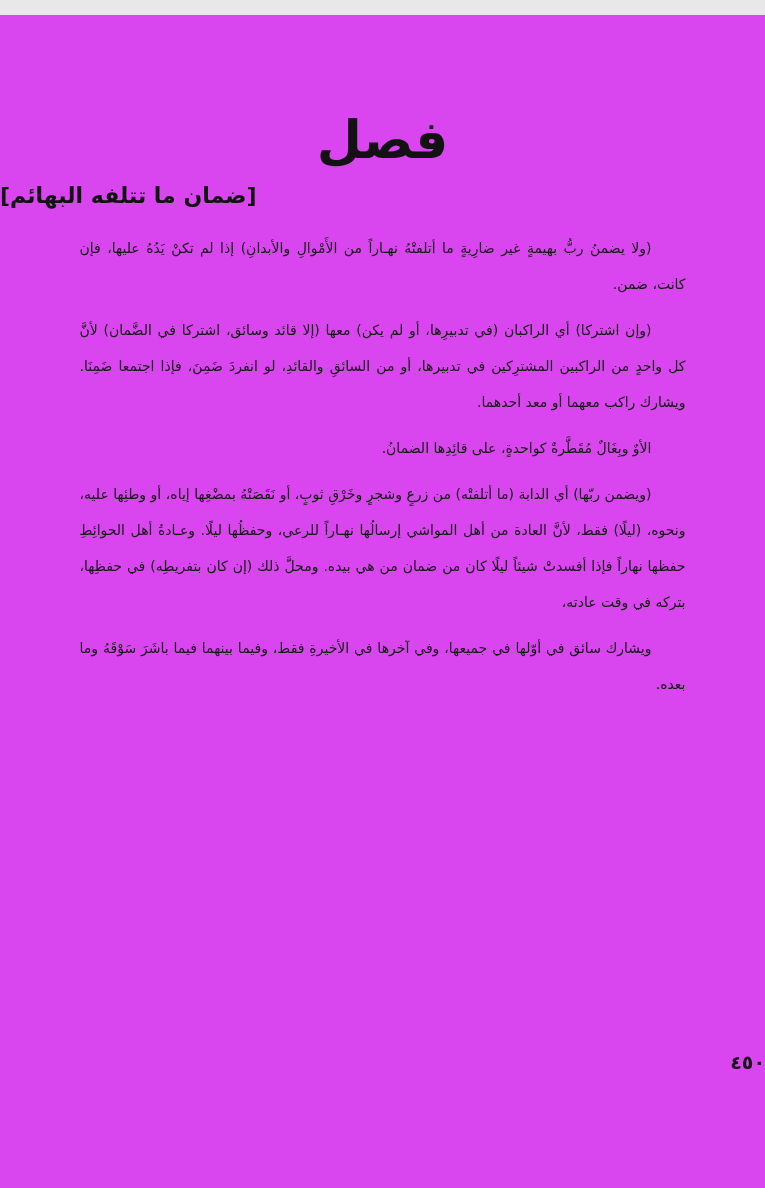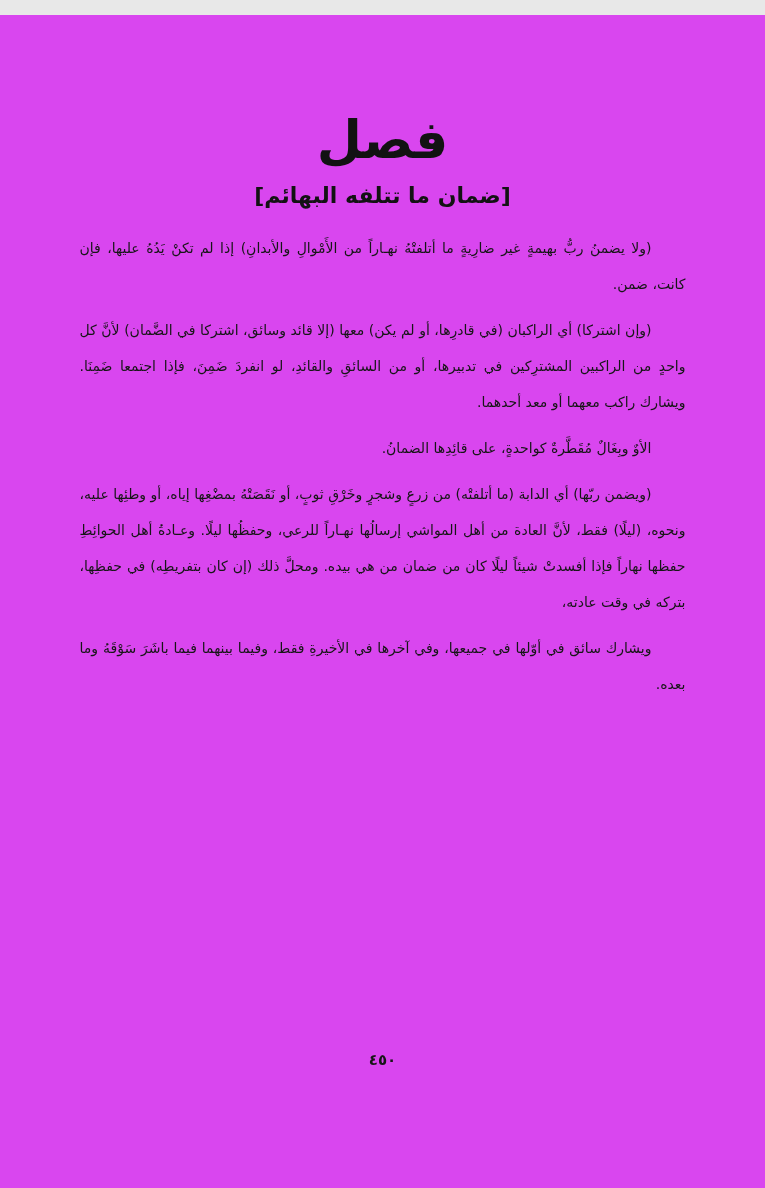--- a/index.html
+++ b/index.html
@@ -24,21 +24,21 @@
     padding-top: 92px;
     text-align: center;
     font-size: 52px;
     font-weight: bold;
     line-height: 1.3;
     letter-spacing: 2px;
     color: #121212;
   }
   .section-title {
     margin: 8px 0 0 0;
-    text-align: center;
+    text-align: left;
     font-size: 22px;
     font-weight: bold;
     color: #121212;
   }
   .body-text {
     width: 606px;
     margin: 22px auto 0 auto;
     font-size: 14px;
     line-height: 36px;
     text-align: justify;
@@ -46,38 +46,38 @@
   }
   .body-text p {
     margin: 0 0 10px 0;
     text-indent: 34px;
   }
   .page-number {
     position: absolute;
     top: 1036px;
     left: 0;
     right: 0;
-    text-align: center;
-    font-size: 15px;
+    text-align: right;
+    font-size: 19px;
     font-weight: bold;
     color: #161616;
   }
 </style>
 </head>
 <body>
 
 <div class="page">
 
   <h1 class="chapter-heading">فصل</h1>
 
   <h2 class="section-title">[ضمان ما تتلفه البهائم]</h2>
 
   <div class="body-text">
     <p>(ولا يضمنُ ربُّ بهيمةٍ غير ضارِيةٍ ما أتلفتْهُ نهـاراً من الأَمْوالِ والأبدانِ) إذا لم تكنْ يَدُهُ عليها، فإن كانت، ضمن.</p>
-    <p>(وإن اشتركا) أي الراكبان (في قادرِها، أو لم يكن) معها (إلا قائد وسائق، اشتركا في الضَّمان) لأنَّ كل واحدٍ من الراكبين المشترِكين في تدبيرها، أو من السائقِ والقائدِ، لو انفردَ ضَمِنَ، فإذا اجتمعا ضَمِنَا. ويشارك راكب معهما أو معد أحدهما.</p>
+    <p>(وإن اشتركا) أي الراكبان (في تدبيرِها، أو لم يكن) معها (إلا قائد وسائق، اشتركا في الضَّمان) لأنَّ كل واحدٍ من الراكبين المشترِكين في تدبيرها، أو من السائقِ والقائدِ، لو انفردَ ضَمِنَ، فإذا اجتمعا ضَمِنَا. ويشارك راكب معهما أو معد أحدهما.</p>
     <p>الأوٌ وبِغَالٌ مُقَطَّرةٌ كواحدةٍ، على قائِدِها الضمانُ.</p>
     <p>(ويضمن ربّها) أي الدابة (ما أتلفتْه) من زرعٍ وشجرٍ وخَرْقِ ثوبٍ، أو نَقَصَتْهُ بمضْغِها إياه، أو وطئِها عليه، ونحوه، (ليلًا) فقط، لأنَّ العادة من أهل المواشي إرسالُها نهـاراً للرعي، وحفظُها ليلًا. وعـادةُ أهل الحوائِطِ حفظها نهاراً فإذا أفسدتْ شيئاً ليلًا كان من ضمان من هي بيده. ومحلَّ ذلك (إن كان بتفريطِه) في حفظِها، بتركه في وقت عادته،</p>
     <p>ويشارك سائق في أوّلها في جميعها، وفي آخرها في الأخيرةِ فقط، وفيما بينهما فيما باشَرَ سَوْقَهُ وما بعده.</p>
   </div>
 
   <div class="page-number">٤٥٠</div>
 
 </div>
 
 </body></html>

